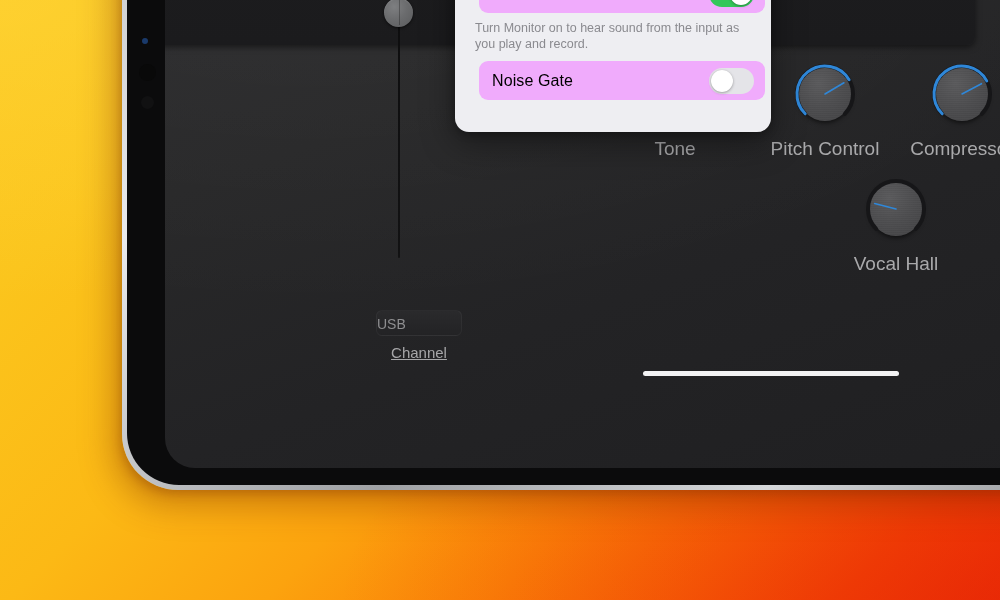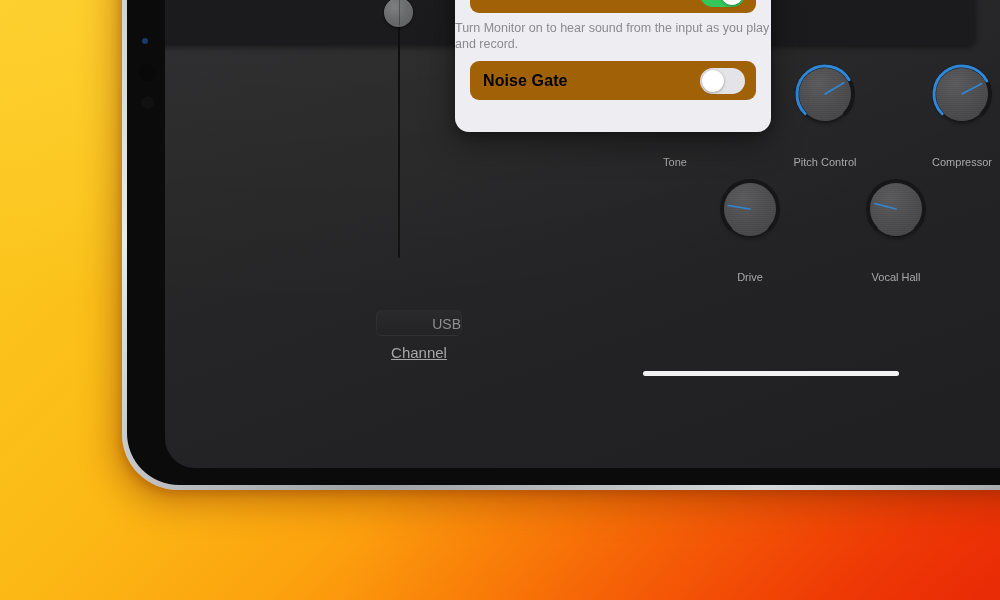--- a/index.html
+++ b/index.html
@@ -117,21 +117,21 @@
     background: rgba(0,0,0,.28);
   }
   #channel-block { position:absolute; left:44px; top:440px; width:120px; text-align:center; }
   #usb-button {
     display:block; margin:0 auto;
     width: 86px; height: 26px; line-height: 26px;
     border-radius: 6px;
     background: linear-gradient(180deg,#2a2a2c,#232325);
     color: #8e8e90;
     font-size: 14px;
-    text-align:right;
+    text-align:left;
     border: 1px solid rgba(255,255,255,.045);
   }
   #channel-label {
     margin-top: 8px;
     color: #a6a6a8;
     font-size: 15px;
     text-decoration: underline;
   }
 
   
@@ -141,23 +141,23 @@
   .knob-body {
     position:absolute; left:7px; top:7px; width:54px; height:54px;
     border-radius:50%;
     background:
       repeating-linear-gradient(0deg, rgba(255,255,255,.022) 0 1px, rgba(0,0,0,0) 1px 2px),
       radial-gradient(circle at 38% 30%, #59595b 0%, #4c4c4e 48%, #414143 100%);
     box-shadow: 0 2px 4px rgba(0,0,0,.55), inset 0 1px 1px rgba(255,255,255,.07);
   }
   .knob svg { position:absolute; left:0; top:0; width:68px; height:68px; }
   .knob-label {
-    margin-top: 28px;
+    margin-top: 10px;
     color: #a9a9ab;
-    font-size: 11px;
+    font-size: 19px;
     white-space: nowrap;
   }
 
   
   #home-indicator {
     position:absolute;
     left: 478px; bottom: 92px;
     width: 256px; height: 5px;
     border-radius: 3px;
     background: #f2f2f3;
@@ -169,34 +169,33 @@
     left: 290px; top: -96px;
     width: 316px; height: 298px;
     border-radius: 14px;
     background: #eeeef2;
     box-shadow: 0 10px 34px rgba(0,0,0,.42), 0 2px 8px rgba(0,0,0,.28);
     overflow: hidden;
     z-index: 10;
     font-family: "Liberation Sans", sans-serif;
   }
   .pop-note {
-    padding: 0 0;
+    padding: 0 20px;
     color: #8a8a8f;
     font-size: 12.5px;
     line-height: 16px;
   }
   .pop-row {
     position: absolute;
-    left: 15px;
+    left: 24px;
     width: 286px; height: 39px;
-    background: #a16207;
+    background: #f0abfc;
     border-radius: 9px;
     display:flex; align-items:center; justify-content:space-between;
     padding: 0 11px 0 13px;
-    font-weight: bold;
   }
   .pop-row-title { color:#000; font-size:16px; letter-spacing:.1px; }
   .switch { position:relative; width:45px; height:26px; border-radius:13px; flex:0 0 auto; }
   .switch-knob {
     position:absolute; top:2px; width:22px; height:22px; border-radius:50%;
     background:#fff; box-shadow: 0 1px 3px rgba(0,0,0,.3), 0 0 1px rgba(0,0,0,.12);
   }
   .switch.on  { background:#34c759; }
   .switch.on  .switch-knob { right:2px; }
   .switch.off { background:#e4e4e8; }
@@ -279,30 +278,20 @@
               <div class="knob">
                 <div class="knob-body"></div>
                 <svg viewBox="0 0 68 68">
                   <path d="M 14.20 53.80 A 28 28 0 1 1 53.80 53.80" stroke="#161618" stroke-width="4" fill="none" stroke-linecap="round"></path>
                   <path d="M 14.20 53.80 A 28 28 0 1 1 58.75 20.90" stroke="#2f87d8" stroke-width="3" fill="none" stroke-linecap="round"></path>
                   <line x1="34" y1="34" x2="53.44" y2="23.71" stroke="#2f87d8" stroke-width="1.6" stroke-linecap="round"></line>
                 </svg>
               </div>
               <div class="knob-label">Compressor</div>
             </div>
-            <div class="knob-cell" style="left: 110px; top: 115px;">
-              <div class="knob">
-                <div class="knob-body"></div>
-                <svg viewBox="0 0 68 68">
-                  <path d="M 14.20 53.80 A 28 28 0 1 1 53.80 53.80" stroke="#161618" stroke-width="4" fill="none" stroke-linecap="round"></path>
-                  <line x1="34" y1="34" x2="12.27" y2="30.56" stroke="#2f87d8" stroke-width="1.6" stroke-linecap="round"></line>
-                </svg>
-              </div>
-              <div class="knob-label">Drive</div>
-            </div>
             <div class="knob-cell" style="left: 256px; top: 115px;">
               <div class="knob">
                 <div class="knob-body"></div>
                 <svg viewBox="0 0 68 68">
                   <path d="M 14.20 53.80 A 28 28 0 1 1 53.80 53.80" stroke="#161618" stroke-width="4" fill="none" stroke-linecap="round"></path>
                   <line x1="34" y1="34" x2="12.69" y2="28.53" stroke="#2f87d8" stroke-width="1.6" stroke-linecap="round"></line>
                 </svg>
               </div>
               <div class="knob-label">Vocal Hall</div>
             </div>

